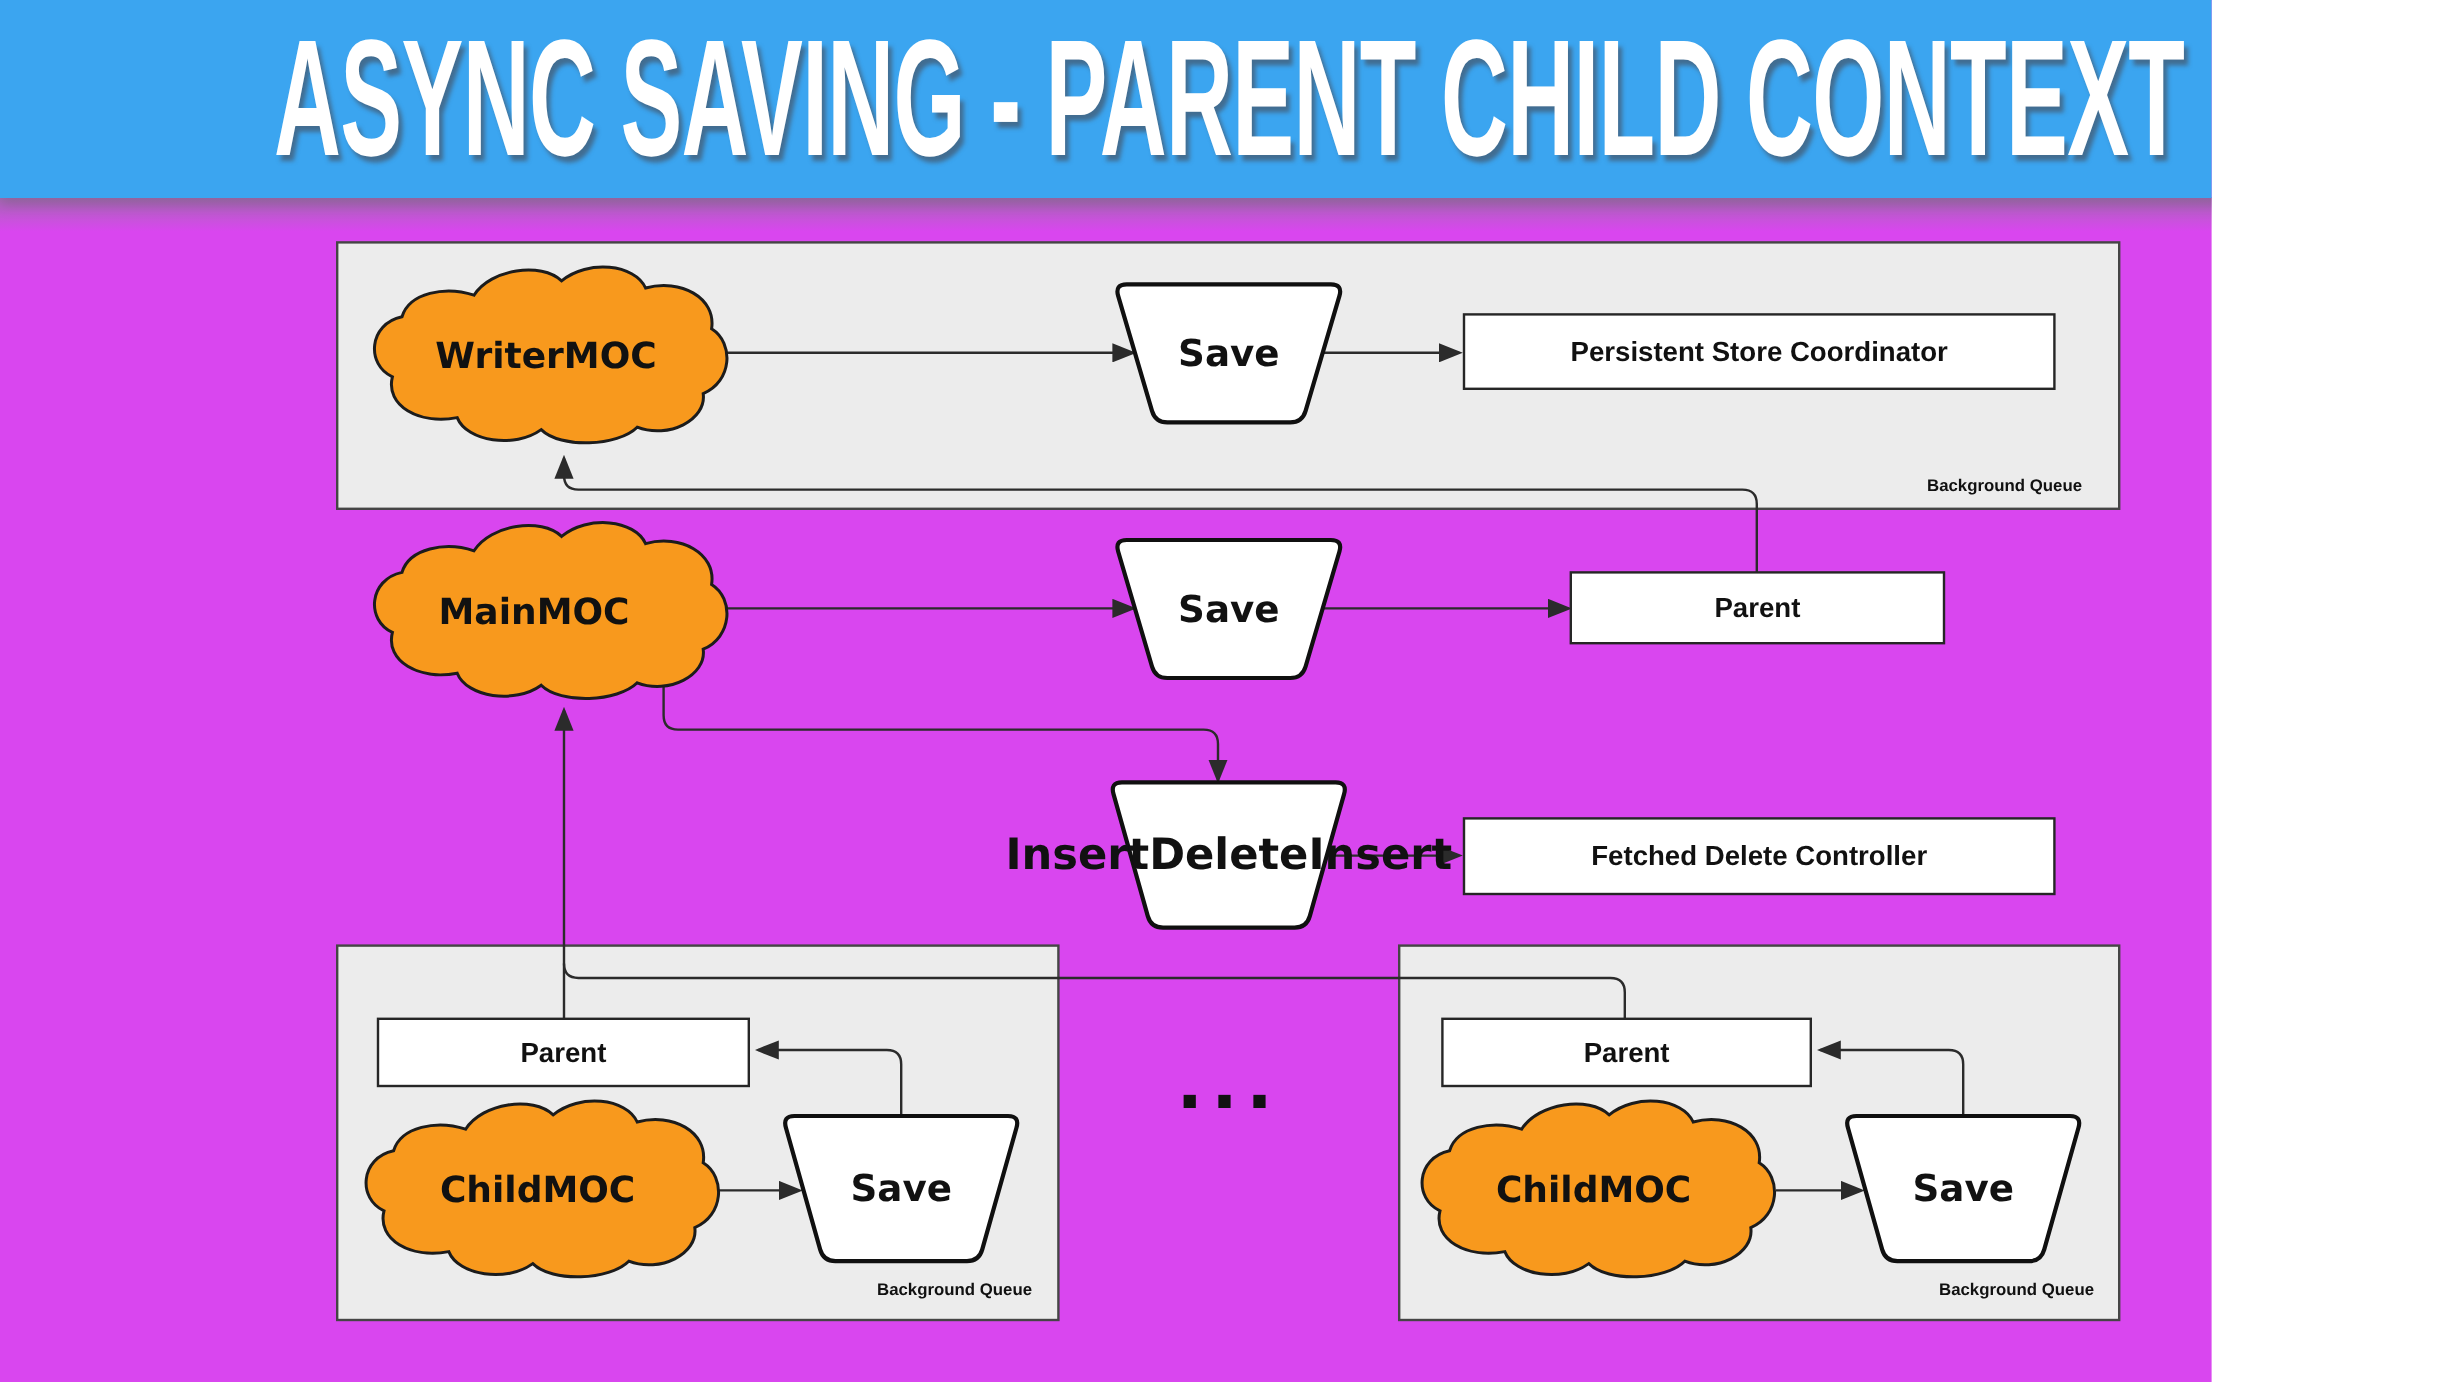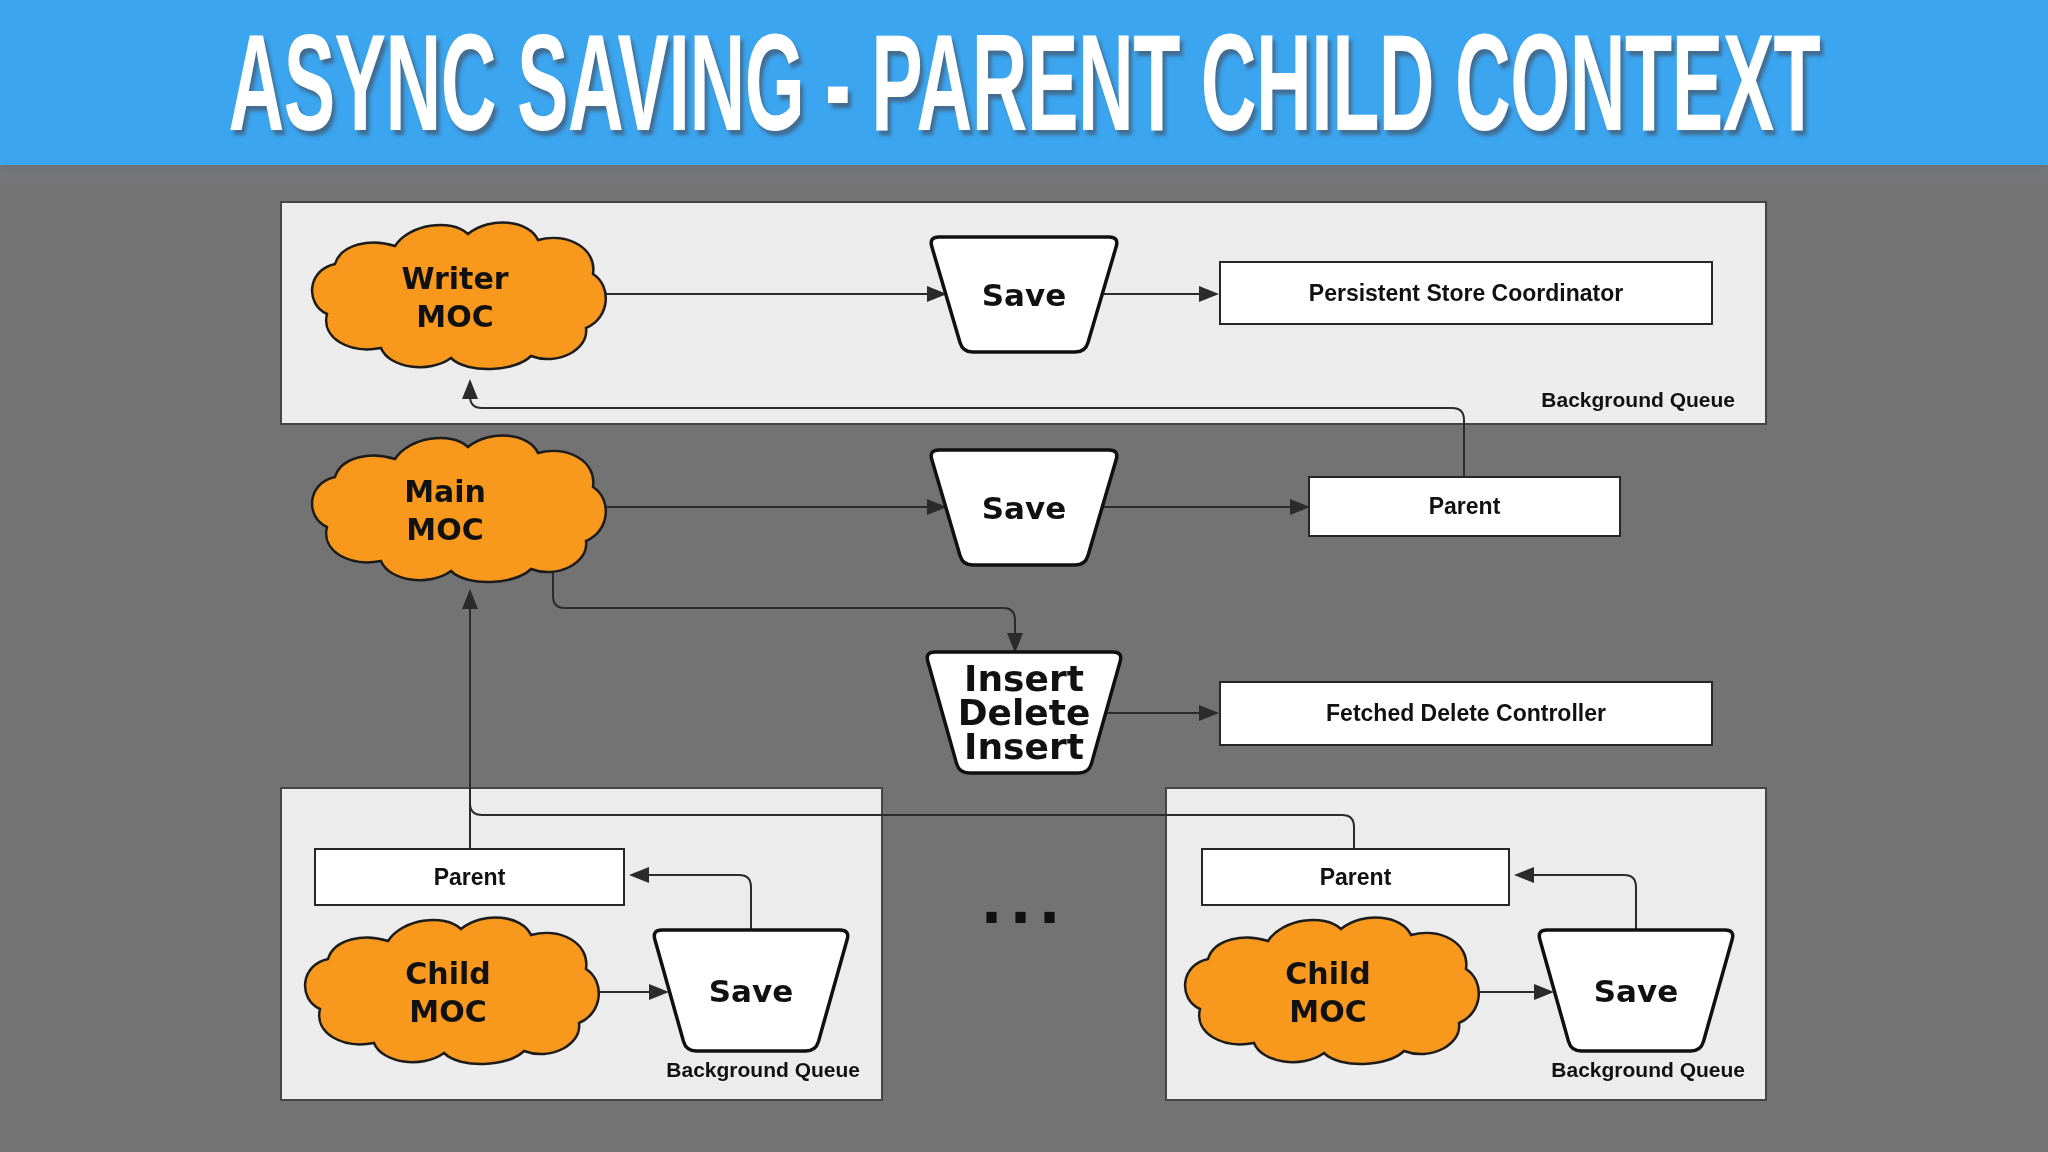--- a/index.html
+++ b/index.html
@@ -1,16 +1,16 @@
 <!DOCTYPE html>
 <html><head>
 <meta charset="utf-8">
 <style>
   html,body{margin:0;padding:0;background:#ffffff;}
-  .stage{position:relative;width:2048px;height:1152px;background:#737373;overflow:hidden;
+  .stage{position:relative;width:1843px;height:1152px;background:#d946ef;overflow:hidden;
          font-family:"Liberation Sans",sans-serif;}
 
   
   .banner{position:absolute;left:0;top:0;width:2048px;height:165px;
           display:flex;align-items:center;justify-content:center;
           box-shadow:0 5px 10px rgba(40,40,45,.35);}
   .banner-fade{position:absolute;left:0;top:165px;width:2048px;height:28px;
           background:linear-gradient(rgba(130,132,138,.55),rgba(255,255,255,0));pointer-events:none;}
   .title{color:#ffffff;font-weight:800;font-size:138px;line-height:165px;white-space:nowrap;
          transform:scaleX(0.56);letter-spacing:-1px;
@@ -19,27 +19,27 @@
 
   
   svg.diagram{position:absolute;left:0;top:0;}
   .qbox{fill:#ECECEC;stroke:#454545;stroke-width:2;}
   .wrect{fill:#ffffff;stroke:#262626;stroke-width:2;}
   .cloud{fill:#F8991D;stroke:#1c1c1c;stroke-width:2.5;}
   .trap{fill:#ffffff;stroke:#101010;stroke-width:3.5;stroke-linejoin:round;}
   .conn{fill:none;stroke:#2b2b2b;stroke-width:2;}
 
   
-  .lbl{position:absolute;display:flex;flex-direction:column;align-items:center;justify-content:center;
+  .lbl{position:absolute;display:flex;flex-direction:row;align-items:center;justify-content:center;
        text-align:center;color:#111;font-weight:bold;pointer-events:none;}
   .cloud-lbl{font-family:"DejaVu Sans",sans-serif;font-size:30px;line-height:38px;}
   .trap-lbl{font-family:"DejaVu Sans",sans-serif;font-size:31px;line-height:36px;}
   .tri-lbl{font-family:"DejaVu Sans",sans-serif;font-size:36px;line-height:34px;}
   .rect-lbl{font-family:"Liberation Sans",sans-serif;font-size:23px;}
-  .bq-lbl{font-family:"Liberation Sans",sans-serif;font-size:21px;justify-content:flex-end;
+  .bq-lbl{font-family:"Liberation Sans",sans-serif;font-size:14px;justify-content:flex-end;
           flex-direction:row;align-items:flex-end;}
   .dots-lbl{font-family:"DejaVu Sans",sans-serif;font-size:58px;letter-spacing:7px;}
 </style>
 </head>
 <body>
 
 <div class="stage">
 
   <div class="banner" style="background:#3BA5F0;">
     <div class="title">ASYNC SAVING - PARENT CHILD CONTEXT</div>

